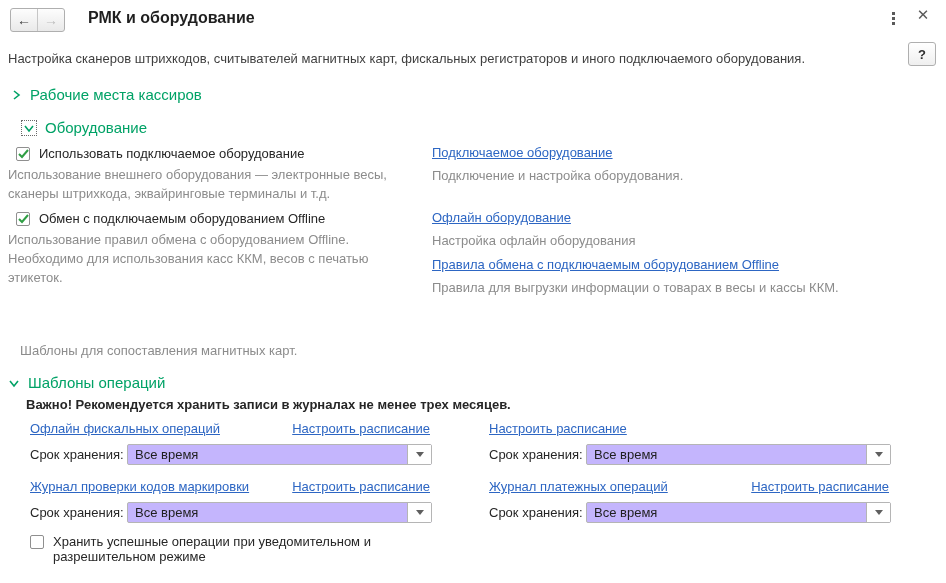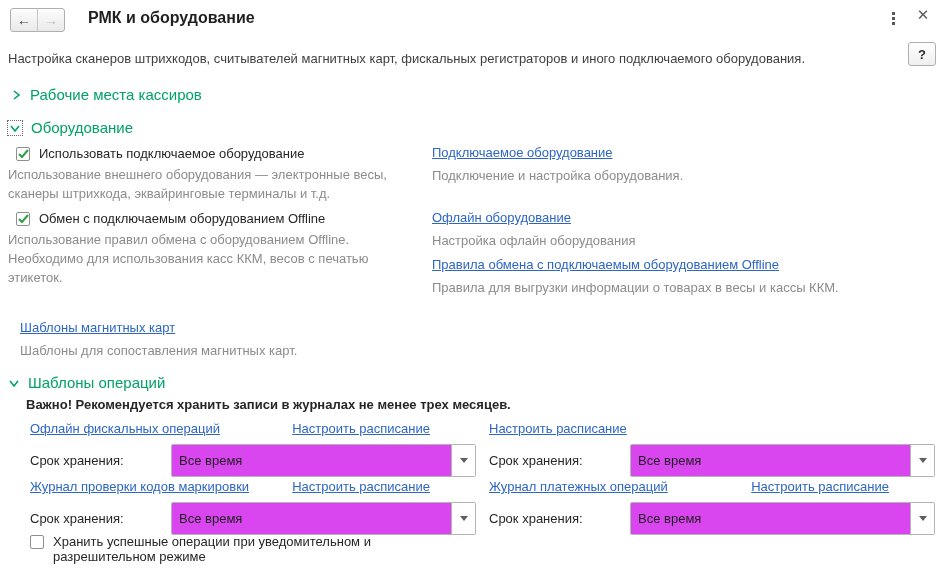--- a/index.html
+++ b/index.html
@@ -46,22 +46,22 @@
 
   .link { color:#2d66c3; text-decoration:underline; cursor:pointer; white-space:nowrap; }
   .link-abs { position:absolute; }
 
   .warning { position:absolute; font-weight:bold; color:#262626; }
 
   
   .journal-links { position:absolute; width:400px; display:flex; justify-content:space-between; }
   .combo-row { position:absolute; display:flex; align-items:center; }
   .combo-label { width:97px; flex:none; color:#262626; }
-  .combo { display:flex; width:305px; height:33px; box-sizing:border-box; border:1px solid #b5b5b5;
-    border-radius:2px; background:#d946ef; align-items:stretch; cursor:pointer;margin-left:44px; }
+  .combo { display:flex; width:305px; height:21px; box-sizing:border-box; border:1px solid #b5b5b5;
+    border-radius:2px; background:#c4b5fd; align-items:stretch; cursor:pointer; }
   .combo-value { flex:1; display:flex; align-items:center; padding:0 7px; color:#1f1f1f; }
   .combo-btn { width:23px; flex:none; border-left:1px solid #b5b5b5; display:flex; align-items:center;
     justify-content:center; background:#fff; }
   .combo-btn svg { display:block; }
 </style>
 </head>
 <body>
 
 <div class="page">
 
@@ -93,21 +93,21 @@
 
   <div class="section-header" style="left:10px; top:86px;">
     <span class="chev">
       <svg width="10" height="12" viewBox="0 0 10 12">
           <polyline points="3,2 8,6 3,10" fill="none" stroke="#00a266" stroke-width="1.6"></polyline>
         </svg>
     </span>
     <span>Рабочие места кассиров</span>
   </div>
 
-  <div class="section-header" style="left:7px; top:119px;">
+  <div class="section-header" style="left:21px; top:119px;">
     <span class="chev focus-dotted">
       <svg width="12" height="10" viewBox="0 0 12 10">
           <polyline points="2,3 6,8 10,3" fill="none" stroke="#00a266" stroke-width="1.6"></polyline>
         </svg>
     </span>
     <span>Оборудование</span>
   </div>
 
   <div class="cb-row" style="left:16px; top:146px;">
     <span class="checkbox checked">
@@ -122,21 +122,20 @@
   <div class="cb-row" style="left:16px; top:211px;">
     <span class="checkbox checked">
       <svg class="check" width="11" height="10" viewBox="0 0 11 10">
           <polyline points="1,5 4,8 10,1" fill="none" stroke="#2f9e44" stroke-width="2"></polyline>
         </svg>
     </span>
     <span class="cb-label">Обмен с подключаемым оборудованием Offline</span>
   </div>
   <div class="desc" style="left:8px; top:231px; width:408px;">Использование правил обмена с оборудованием Offline. Необходимо для использования касс ККМ, весов с печатью этикеток.</div>
 
-  <span class="link link-abs" style="left:20px; top:320px;">Шаблоны магнитных карт</span>
   <div class="desc" style="left:20px; top:342px; width:420px;">Шаблоны для сопоставления магнитных карт.</div>
 
   <span class="link link-abs" style="left:432px; top:145px;">Подключаемое оборудование</span>
   <div class="desc" style="left:432px; top:167px; width:480px;">Подключение и настройка оборудования.</div>
 
   <span class="link link-abs" style="left:432px; top:210px;">Офлайн оборудование</span>
   <div class="desc" style="left:432px; top:232px; width:480px;">Настройка офлайн оборудования</div>
 
   <span class="link link-abs" style="left:432px; top:257px;">Правила обмена с подключаемым оборудованием Offline</span>
   <div class="desc" style="left:432px; top:279px; width:460px;">Правила для выгрузки информации о товарах в весы и кассы ККМ.</div>

